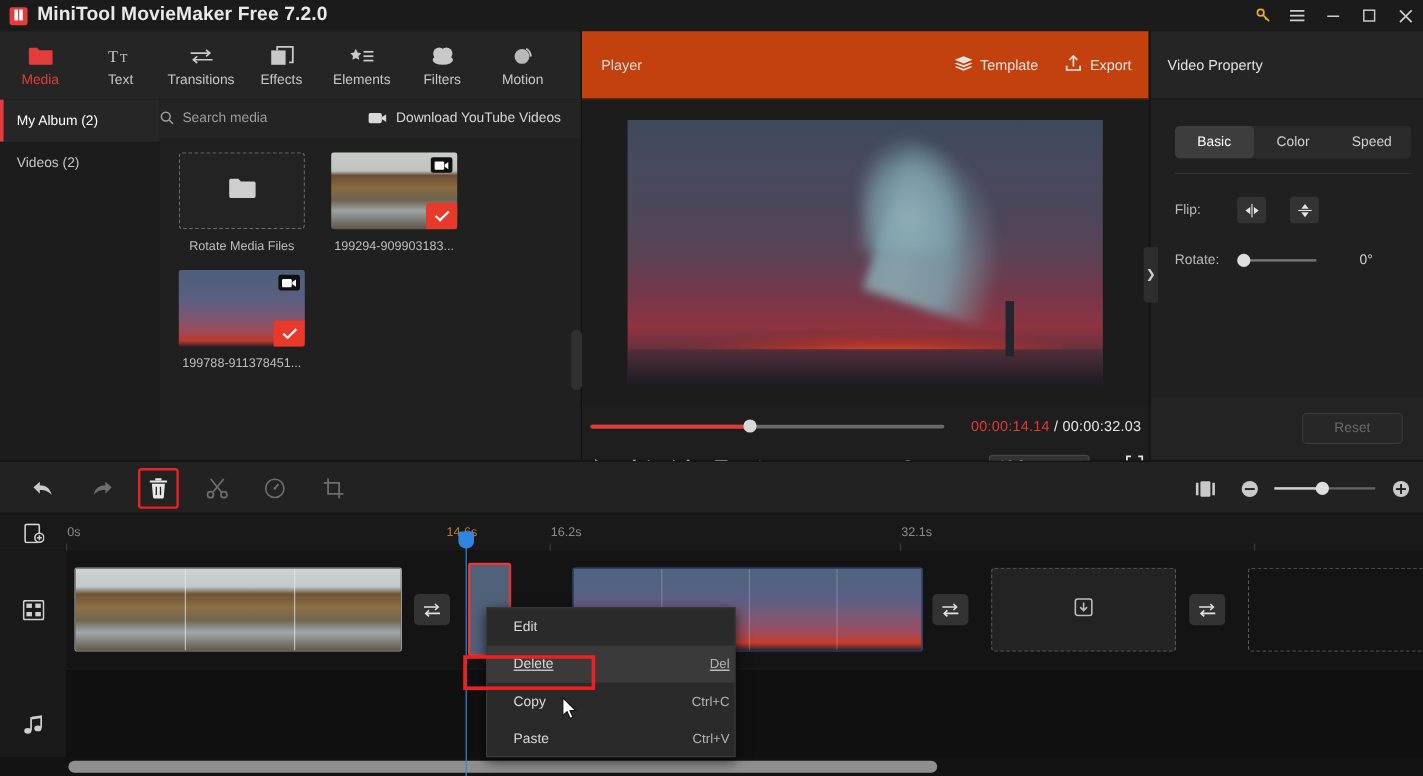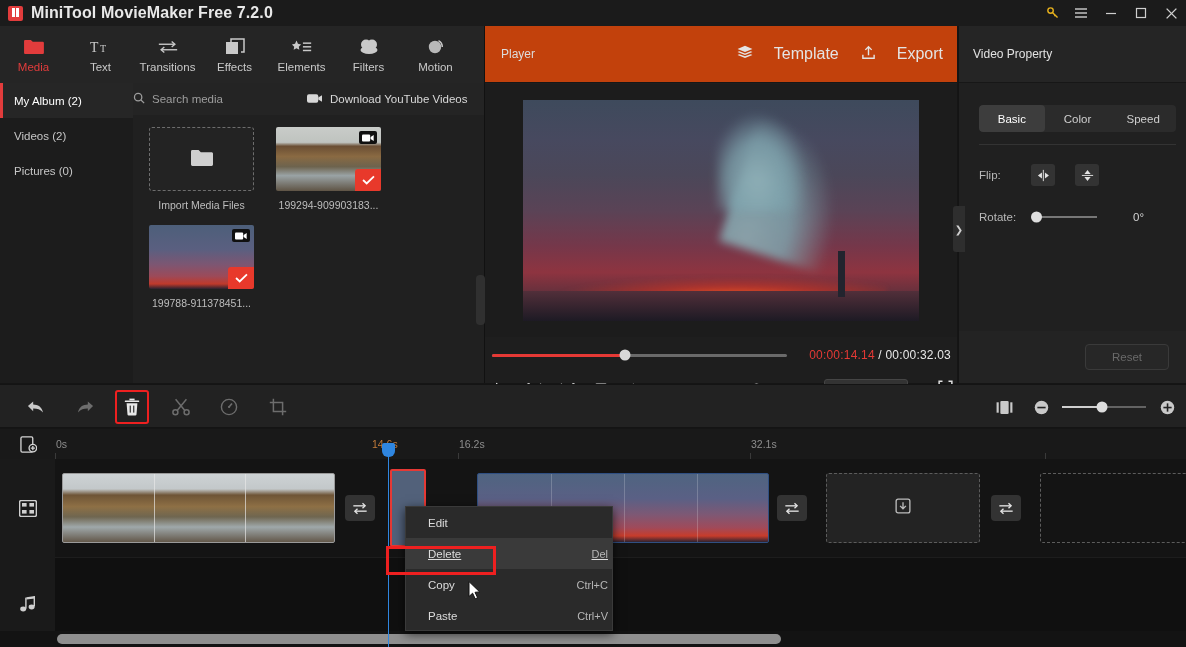--- a/index.html
+++ b/index.html
@@ -111,21 +111,21 @@
   
   .player {
     position:absolute; left:485px; top:26px; width:472px; height:357px; background:#1e1e1e;
   }
   .player-head {
     height:57px; background:#c2410c; display:flex; align-items:center; padding:0 14px 0 16px;
     border-bottom:1px solid #171717;
   }
   .player-label { font-size:12px; color:#dcdcdc; }
   .player-actions { margin-left:auto; display:flex; align-items:center; gap:22px; }
-  .pa { display:flex; align-items:center; gap:21px; font-size:16px; color:#e4e4e4; }
+  .pa { display:flex; align-items:center; gap:6px; font-size:12px; color:#e4e4e4; }
   .stage {
     position:absolute; left:0; top:58px; width:472px; height:253px; background:#1c1c1c;
     display:flex; align-items:center; justify-content:center;
   }
   .video {
     width:396px; height:221px; position:relative; overflow:hidden;
     background: linear-gradient(to bottom,
       #3e4a5c 0%, #47495f 18%, #4b4759 34%, #5a4356 50%,
       #75374a 66%, #8e3440 78%, #62303c 88%, #21222c 100%);
   }
@@ -444,35 +444,32 @@
       </div>
     </div>
 
     <div class="album-list">
       <div class="album-item active">
         <span>My Album (2)</span>
       </div>
       <div class="album-item">
         <span>Videos (2)</span>
       </div>
-      <div class="album-item">
-        <span>Pictures (0)</span>
-      </div>
     </div>
 
     <div class="media-grid">
       <div class="media-cell">
         <div class="import-box">
           <span>
             <svg width="24" height="19" viewBox="0 0 24 19" fill="currentColor">
                 <path d="M1 3.4A1.4 1.4 0 0 1 2.4 2h6.2l2.2 2.2h11A1.4 1.4 0 0 1 23 5.6v11A1.4 1.4 0 0 1 21.6 18H2.4A1.4 1.4 0 0 1 1 16.6z"></path>
               </svg>
           </span>
         </div>
-        <div class="media-caption">Import Media Files</div>
+        <div class="media-caption">Rotate Media Files</div>
       </div>
 
       <div class="media-cell">
         <div class="thumb t1">
           <div class="vbadge">
             <svg width="12" height="8" viewBox="0 0 14 9" fill="#fff">
                 <rect x="0" y="0.5" width="9.5" height="8" rx="1.2"></rect>
                 <path d="M10 3.4l3.6-2.4v7l-3.6-2.4z"></path>
               </svg>
           </div>

